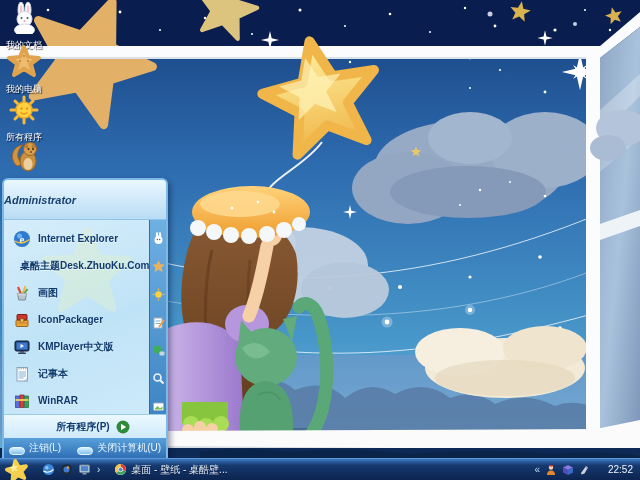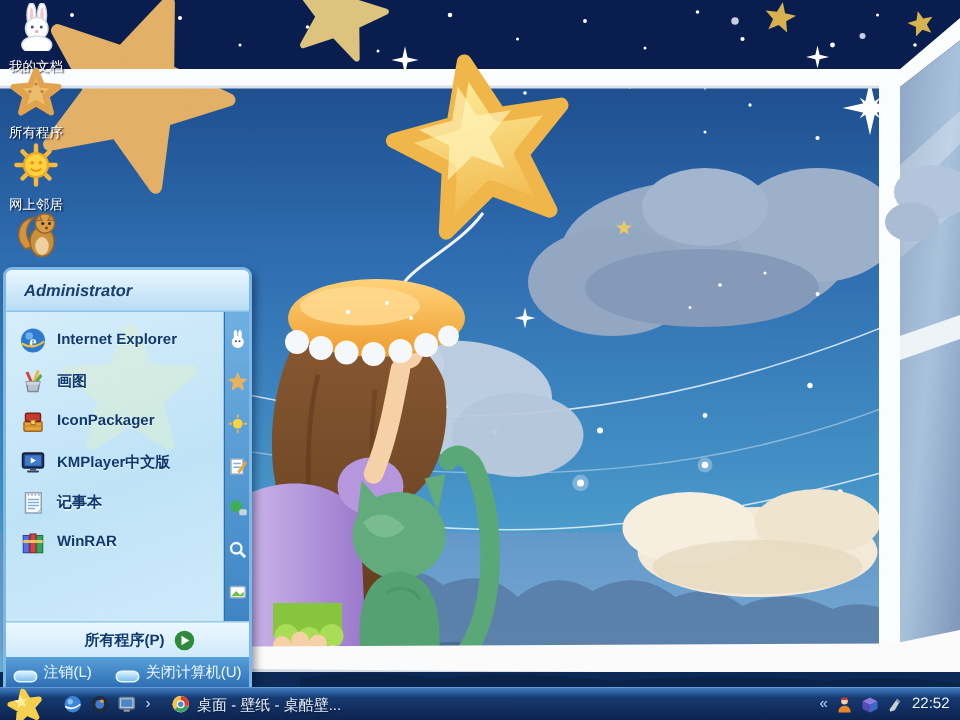--- a/index.html
+++ b/index.html
@@ -14,22 +14,22 @@
   .dicon { position:absolute; width:64px; text-align:center; cursor:pointer; }
   .dicon svg { display:block; margin:0 auto; }
   .dicon .lbl { display:inline-block; margin-top:1px; font-size:9px; color:#ffffff;
                 text-shadow:1px 1px 1px rgba(0,0,20,.85); white-space:nowrap; }
 
   
   .startmenu { position:absolute; left:2px; top:178px; width:166px; height:280px;
                border:2px solid #7db9e8; border-bottom:none; border-radius:6px 6px 0 0;
                background:#bfe0f5; box-shadow:2px 3px 6px rgba(0,10,40,.45); overflow:hidden;
                display:flex; flex-direction:column; }
-  .sm-header { height:28px; background:linear-gradient(#eaf7ff,#b8dcf4);
-               display:flex; align-items:center; padding-left:12px;
+  .sm-header { height:40px; background:linear-gradient(#eaf7ff,#b8dcf4);
+               display:flex; align-items:center; padding-left:0;
                border-bottom:1px solid #8fc4e8; }
   .sm-user { font-size:11px; font-weight:bold; font-style:italic; color:#17406f; }
   .sm-mid { flex:1; display:flex; min-height:0; }
   .sm-list { flex:1; position:relative; background:linear-gradient(160deg,#d6edfb,#bfe3f6 55%,#cdeafa);
              padding-top:5px; overflow:hidden; }
   .sm-watermark { position:absolute; left:38px; top:8px; opacity:.55; pointer-events:none; }
   .sm-item { position:relative; display:flex; align-items:center; gap:7px; height:27px;
              padding-left:9px; cursor:pointer; }
   .sm-item .txt { font-size:10px; font-weight:bold; color:#103a6d;
                   text-shadow:0 1px 0 rgba(255,255,255,.5); white-space:nowrap; }
@@ -54,21 +54,21 @@
              border-top:1px solid #5d9bd8; display:flex; align-items:center; }
   .tb-start { width:34px; height:22px; display:flex; align-items:center; justify-content:center; cursor:pointer; }
   .tb-ql { display:flex; align-items:center; gap:5px; margin-left:8px; }
   .tb-ql svg { display:block; cursor:pointer; }
   .tb-chev { color:#cfe4f8; font-size:10px; margin-left:6px; cursor:pointer; }
   .tb-task { display:flex; align-items:center; gap:4px; margin-left:14px; cursor:pointer; }
   .tb-task .txt { font-size:10px; color:#eaf3fc; text-shadow:0 1px 1px rgba(0,0,20,.6); white-space:nowrap; }
   .tb-tray { margin-left:auto; display:flex; align-items:center; gap:5px; padding-right:7px;
              height:100%; }
   .tb-tray .chev { color:#bcd8f2; font-size:10px; cursor:pointer; }
-  .tb-clock { font-size:10px; color:#eef6ff; margin-left:0; }
+  .tb-clock { font-size:10px; color:#eef6ff; margin-left:12px; }
 </style>
 </head>
 <body>
 
 <div class="screen">
 
   <svg class="wall" viewBox="0 0 640 480">
     <defs>
       <linearGradient id="sky" x1="0" y1="0" x2="0" y2="1">
         <stop offset="0" stop-color="#16407e"></stop>
@@ -285,41 +285,41 @@
   </div>
 
   <div class="dicon" style="left:-8px; top:44px;">
     <svg width="36" height="34" viewBox="0 0 36 34">
       <path d="M18,3 L22,13 L33,14 L25,20 L28,31 L18,25 L8,31 L11,20 L3,14 L14,13 Z" fill="#e0a34e" stroke="#e0a34e" stroke-width="4" stroke-linejoin="round"></path>
       <path d="M18,8 L20.5,14.5 L27,15 L22,19 L24,26 L18,22.5 L12,26 L14,19 L9,15 L15.5,14.5 Z" fill="#edbd6d"></path>
       <circle cx="18" cy="12" r="1" fill="#b97e2c"></circle>
         <circle cx="14" cy="17" r="1" fill="#b97e2c"></circle>
         <circle cx="22" cy="17" r="1" fill="#b97e2c"></circle>
     </svg>
-    <span class="lbl">所有程序</span>
+    <span class="lbl">我的电脑</span>
   </div>
 
   <div class="dicon" style="left:-8px; top:94px;">
     <svg width="36" height="32" viewBox="0 0 36 32">
       <g stroke="#f6b93c" stroke-width="3" stroke-linecap="round">
         <line x1="18" y1="3" x2="18" y2="8"></line>
           <line x1="18" y1="24" x2="18" y2="29"></line>
         <line x1="5" y1="16" x2="10" y2="16"></line>
           <line x1="26" y1="16" x2="31" y2="16"></line>
         <line x1="9" y1="7" x2="12.5" y2="10.5"></line>
           <line x1="23.5" y1="21.5" x2="27" y2="25"></line>
         <line x1="27" y1="7" x2="23.5" y2="10.5"></line>
           <line x1="12.5" y1="21.5" x2="9" y2="25"></line>
       </g>
       <circle cx="18" cy="16" r="8" fill="#ffd23e" stroke="#eda826" stroke-width="1.5"></circle>
       <circle cx="15.5" cy="14.5" r="1.2" fill="#e8941f"></circle>
         <circle cx="21" cy="14.5" r="1.2" fill="#e8941f"></circle>
       <path d="M14.5,18.5 q3.5,3 7,0" stroke="#e8941f" stroke-width="1.4" fill="none"></path>
     </svg>
-    <span class="lbl">网上邻居</span>
+    <span class="lbl">所有程序</span>
   </div>
 
   <div class="dicon" style="left:-8px; top:138px;">
     <svg width="36" height="34" viewBox="0 0 36 34">
       <path d="M11,28 C3,21 6,8 17,7 C10,12 10,22 17,26 Z" fill="#d29440" stroke="#9a642a" stroke-width="1"></path>
       <ellipse cx="22" cy="23" rx="8" ry="10" fill="#c9913c" stroke="#9a642a" stroke-width="1"></ellipse>
       <circle cx="24" cy="11" r="6.5" fill="#d99e48" stroke="#9a642a" stroke-width="1"></circle>
       <polygon points="20,5 22,9 18,9" fill="#c9913c" stroke="#9a642a" stroke-width=".8"></polygon>
       <polygon points="28,5 30,9 26,9" fill="#c9913c" stroke="#9a642a" stroke-width=".8"></polygon>
       <ellipse cx="22" cy="26" rx="4.5" ry="6" fill="#ecd0a0"></ellipse>
@@ -343,20 +343,31 @@
         <div class="sm-item">
           <svg width="18" height="18" viewBox="0 0 18 18">
             <circle cx="9" cy="9" r="8" fill="#2e7ad0"></circle>
             <circle cx="6.5" cy="6" r="2.5" fill="#6db0ec"></circle>
             <text x="9" y="13" font-size="11" font-weight="bold" fill="#ffffff" text-anchor="middle" font-family="Liberation Serif, serif">e</text>
             <path d="M1.5,11 Q9,15.5 16.5,9.5" stroke="#f4c23c" stroke-width="1.4" fill="none"></path>
           </svg>
           <span class="txt">Internet Explorer</span>
         </div>
 
+        <div class="sm-item">
+          <svg width="18" height="18" viewBox="0 0 18 18">
+            <rect x="2" y="2.5" width="14" height="12" rx="1.5" fill="#ffffff" stroke="#8a98a8"></rect>
+            <rect x="3" y="3.5" width="12" height="3" fill="#d84438"></rect>
+            <rect x="3.5" y="8" width="5" height="5.5" fill="#6fbf4a"></rect>
+            <rect x="10" y="8" width="4.5" height="2" fill="#f0b43c"></rect>
+            <rect x="10" y="11" width="4.5" height="2.5" fill="#4a86c8"></rect>
+            <text x="5.5" y="6.3" font-size="3" fill="#ffffff" font-family="Liberation Sans, sans-serif">ZK</text>
+          </svg>
+          <span class="txt">桌酷主题Desk.ZhuoKu.Com</span>
+        </div>
 
         <div class="sm-item">
           <svg width="18" height="18" viewBox="0 0 18 18">
             <line x1="5" y1="3" x2="8" y2="10" stroke="#d84438" stroke-width="2"></line>
             <line x1="12.5" y1="2" x2="9.5" y2="10" stroke="#f0b43c" stroke-width="2"></line>
             <line x1="14.5" y1="5" x2="10.5" y2="10.5" stroke="#5aa84a" stroke-width="2"></line>
             <path d="M4.5,9.5 L13.5,9.5 L12.3,16 L5.7,16 Z" fill="#b9c4cf" stroke="#7e8b98"></path>
             <path d="M4.5,9.5 L13.5,9.5 L13.2,11.5 L4.8,11.5 Z" fill="#cdd6df"></path>
           </svg>
           <span class="txt">画图</span>

